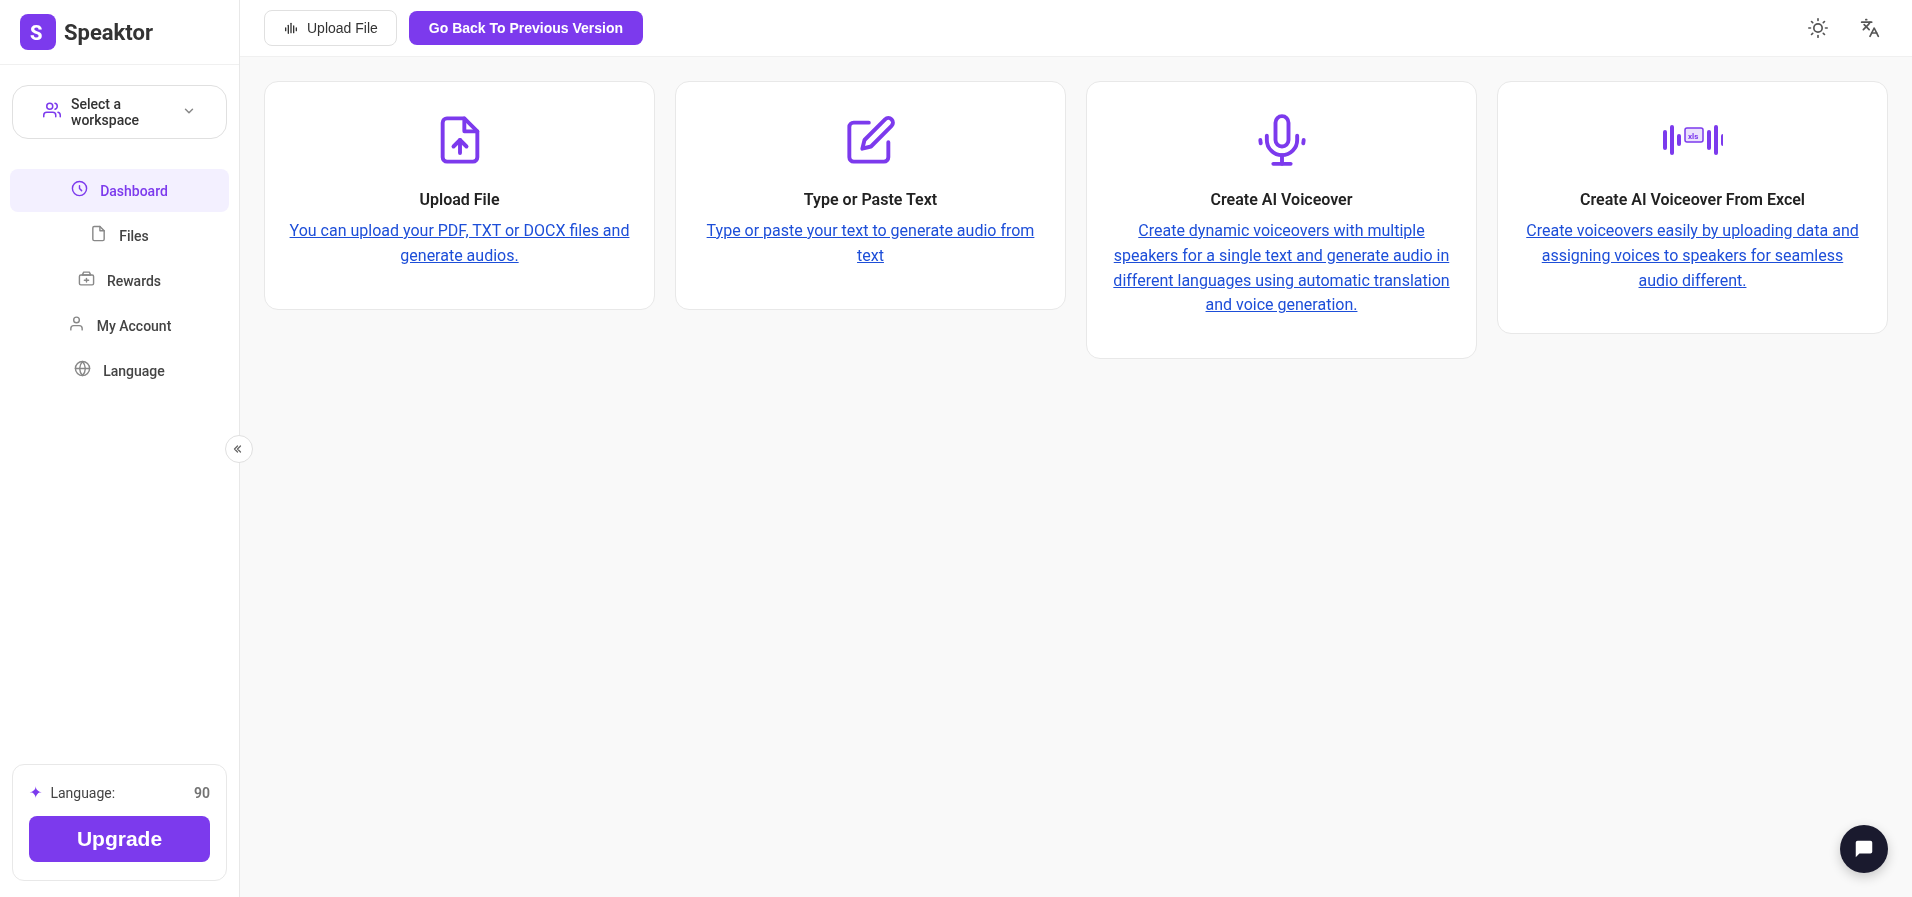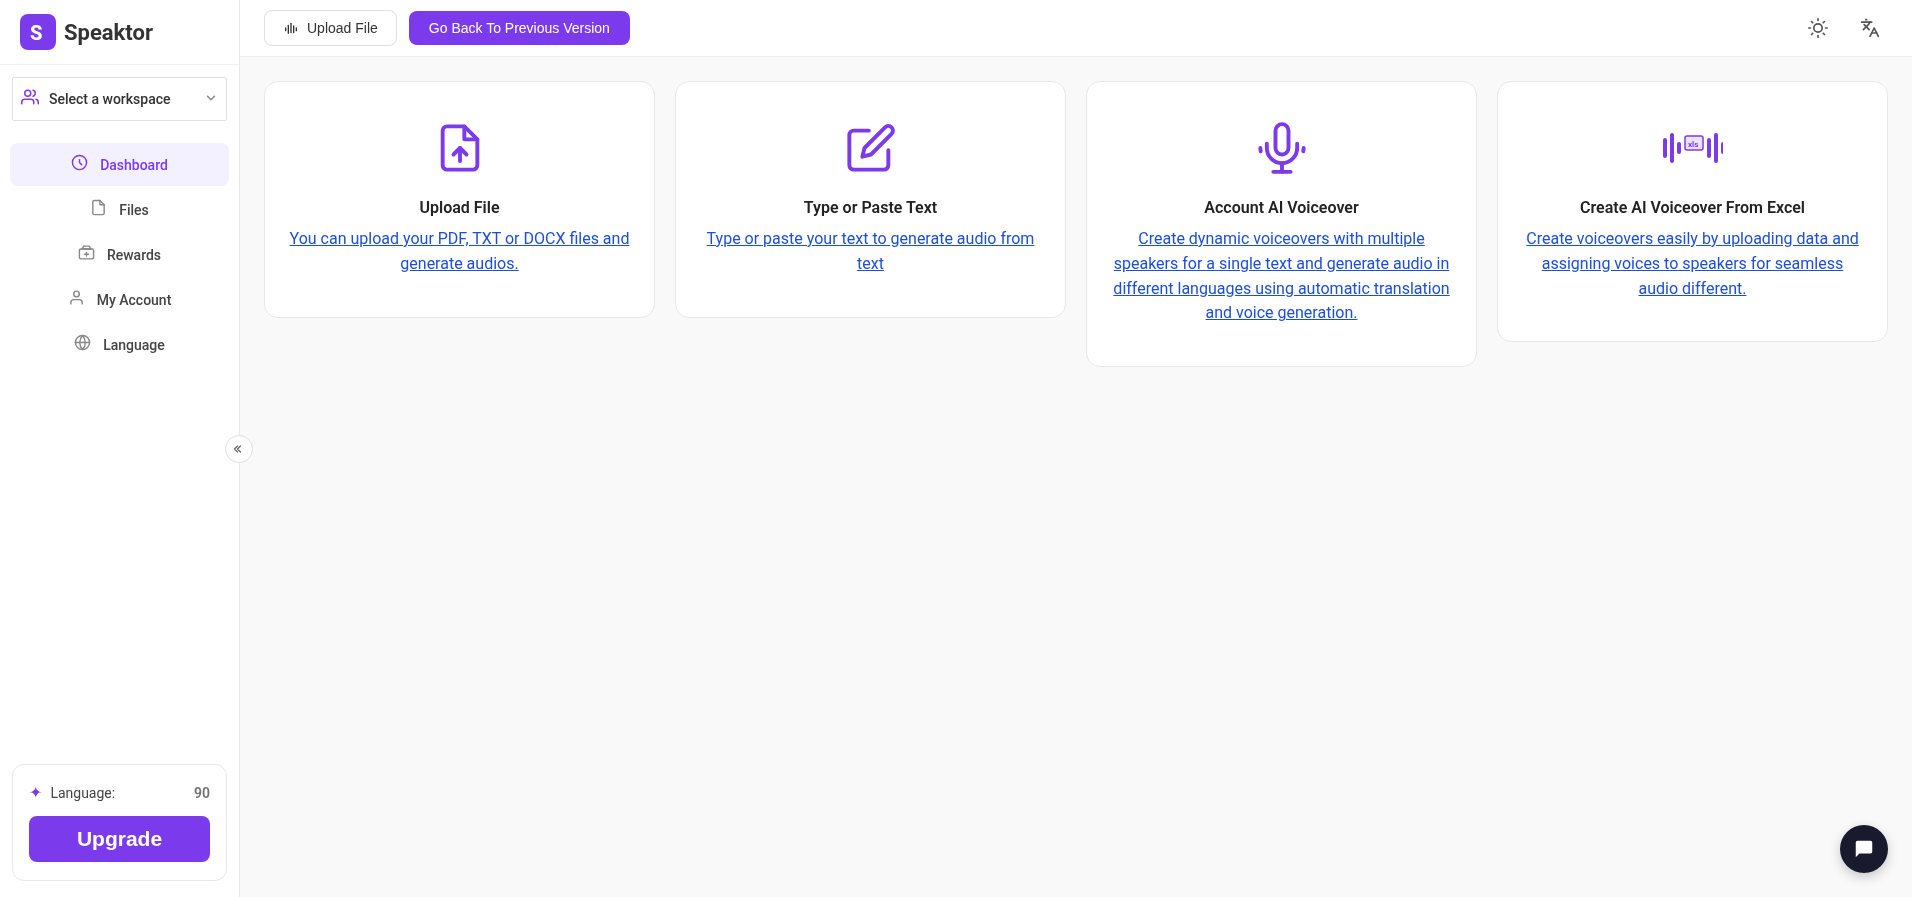--- a/index.html
+++ b/index.html
@@ -30,24 +30,24 @@
       height: 36px;
     }
 
     .logo-text {
       font-size: 22px;
       font-weight: 700;
       color: #333;
     }
 
     .workspace-selector {
-      margin: 12px 12px;
+      margin: 20px 12px;
       border: 1px solid #e0e0e0;
-      border-radius: 2px;
-      padding: 10px 8px;
+      border-radius: 16px;
+      padding: 10px 30px;
       display: flex;
       align-items: center;
       gap: 10px;
       cursor: pointer;
       background: #fff;
     }
 
     .workspace-icon {
       color: #7c3aed;
       font-size: 18px;
@@ -196,21 +196,21 @@
       cursor: pointer;
     }
 
     .previous-version-btn {
       padding: 9px 20px;
       background: #7c3aed;
       color: #fff;
       border: none;
       border-radius: 8px;
       font-size: 14px;
-      font-weight: 400;
+      font-weight: 700;
       cursor: pointer;
     }
 
     .top-bar-right {
       display: flex;
       align-items: center;
       gap: 16px;
     }
 
     .icon-btn {
@@ -233,21 +233,21 @@
       display: flex;
       gap: 20px;
       align-items: flex-start;
     }
 
     .feature-card {
       flex: 1;
       background: #fff;
       border: 1px solid #e8e8e8;
       border-radius: 14px;
-      padding: 40px 24px 40px;
+      padding: 32px 24px 40px;
       display: flex;
       flex-direction: column;
       align-items: center;
       text-align: center;
       cursor: pointer;
       min-height: 220px;
       transition: box-shadow 0.2s;
     }
 
     .card-icon {
@@ -468,21 +468,21 @@
       <div class="card-icon">
         <svg width="52" height="52" viewBox="0 0 24 24" fill="none" stroke="#7c3aed" stroke-width="1.8" stroke-linecap="round" stroke-linejoin="round">
           <path d="M12 1a3 3 0 0 0-3 3v8a3 3 0 0 0 6 0V4a3 3 0 0 0-3-3z"></path>
           <path d="M19 10v2a7 7 0 0 1-14 0v-2"></path>
           <line x1="12" y1="19" x2="12" y2="23"></line>
           <line x1="8" y1="23" x2="16" y2="23"></line>
           <path d="M22 12c0 .5-.1 1-.2 1.5" stroke-dasharray="2 2"></path>
           <path d="M2 12c0 .5.1 1 .2 1.5" stroke-dasharray="2 2"></path>
         </svg>
       </div>
-      <div class="card-title">Account AI Voiceover</div>
+      <div class="card-title">Create AI Voiceover</div>
       <div class="card-desc">Create dynamic voiceovers with multiple speakers for a single text and generate audio in different languages using automatic translation and voice generation.</div>
     </div>
 
     <div class="feature-card">
       <div class="card-icon">
         <svg width="60" height="52" viewBox="0 0 60 40" fill="none">
 
           <rect x="0" y="10" width="4" height="20" rx="2" fill="#7c3aed"></rect>
           <rect x="7" y="5" width="4" height="30" rx="2" fill="#7c3aed"></rect>
           <rect x="14" y="14" width="4" height="12" rx="2" fill="#7c3aed"></rect>

